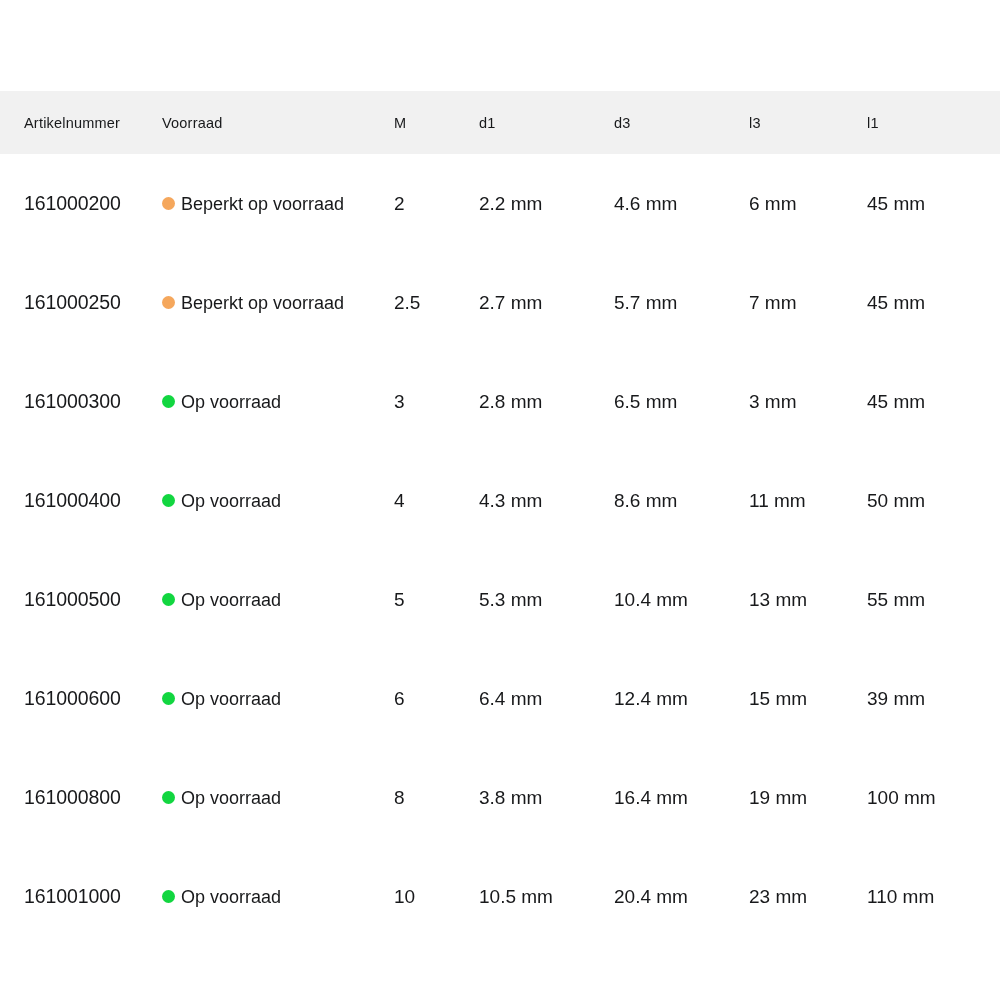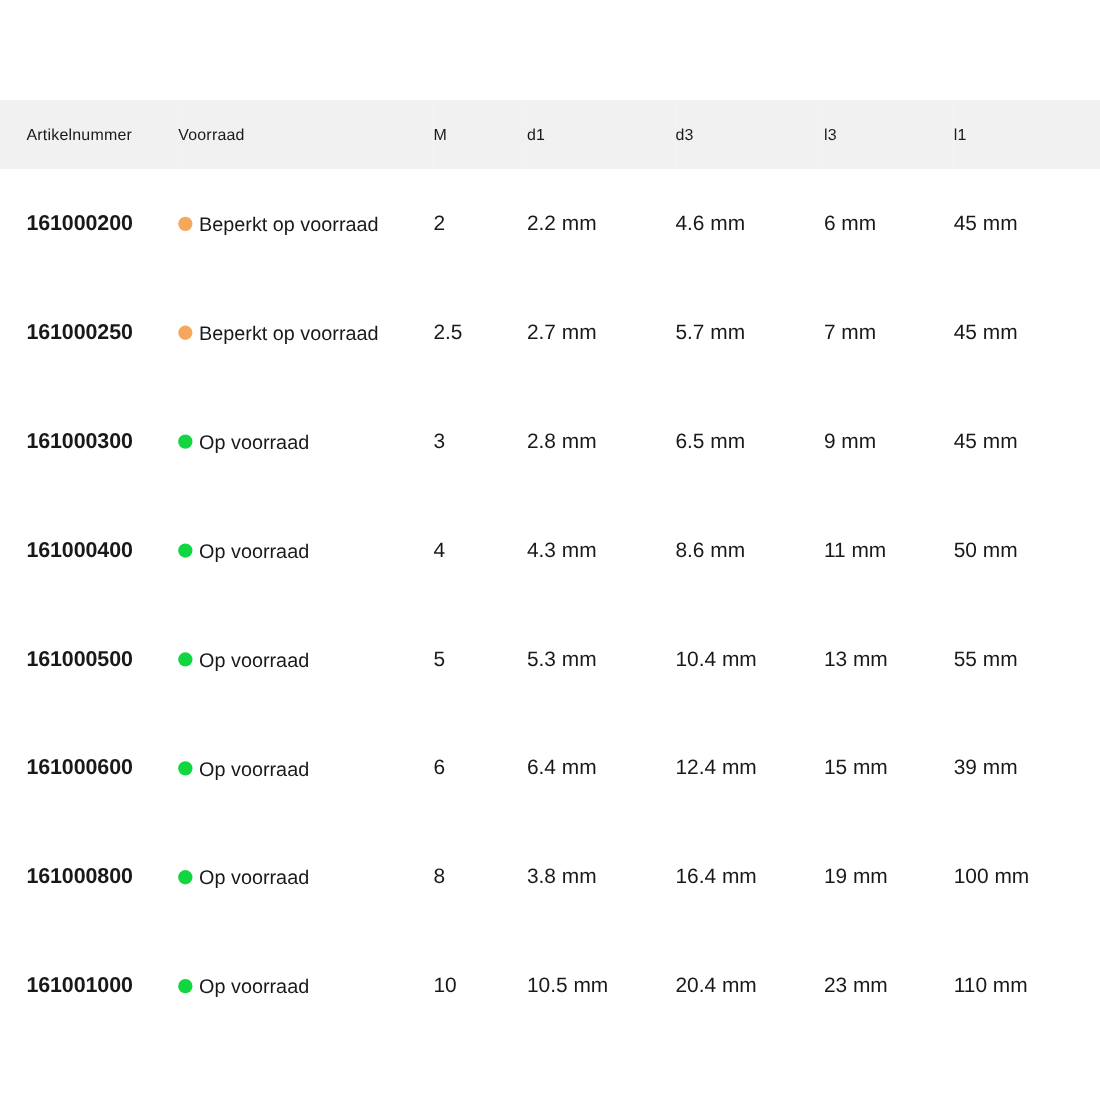--- a/index.html
+++ b/index.html
@@ -67,21 +67,21 @@
     text-align: left;
     font-size: 19px;
     font-weight: 400;
     color: #18191b;
     white-space: nowrap;
     background: #ffffff;
   }
   tbody td.first-col { padding-left: 24px; }
 
   td.cell-artikelnummer {
-    font-weight: 700;
+    font-weight: 400;
     font-size: 19.5px;
     letter-spacing: -0.1px;
     margin-top: 30px;
   }
 
   
   .stock {
     display: flex;
     align-items: center;
     gap: 6px;
@@ -159,21 +159,21 @@
           <td class="first-col cell-artikelnummer">161000300</td>
           <td>
             <span class="stock">
               <span class="stock-dot in-stock" style="background: rgb(18, 214, 64);"></span>
               <span class="stock-label">Op voorraad</span>
             </span>
           </td>
           <td>3</td>
           <td>2.8 mm</td>
           <td>6.5 mm</td>
-          <td>9 mm</td>
+          <td>3 mm</td>
           <td>45 mm</td>
         </tr>
         <tr>
           <td class="first-col cell-artikelnummer">161000400</td>
           <td>
             <span class="stock">
               <span class="stock-dot in-stock" style="background: rgb(18, 214, 64);"></span>
               <span class="stock-label">Op voorraad</span>
             </span>
           </td>

